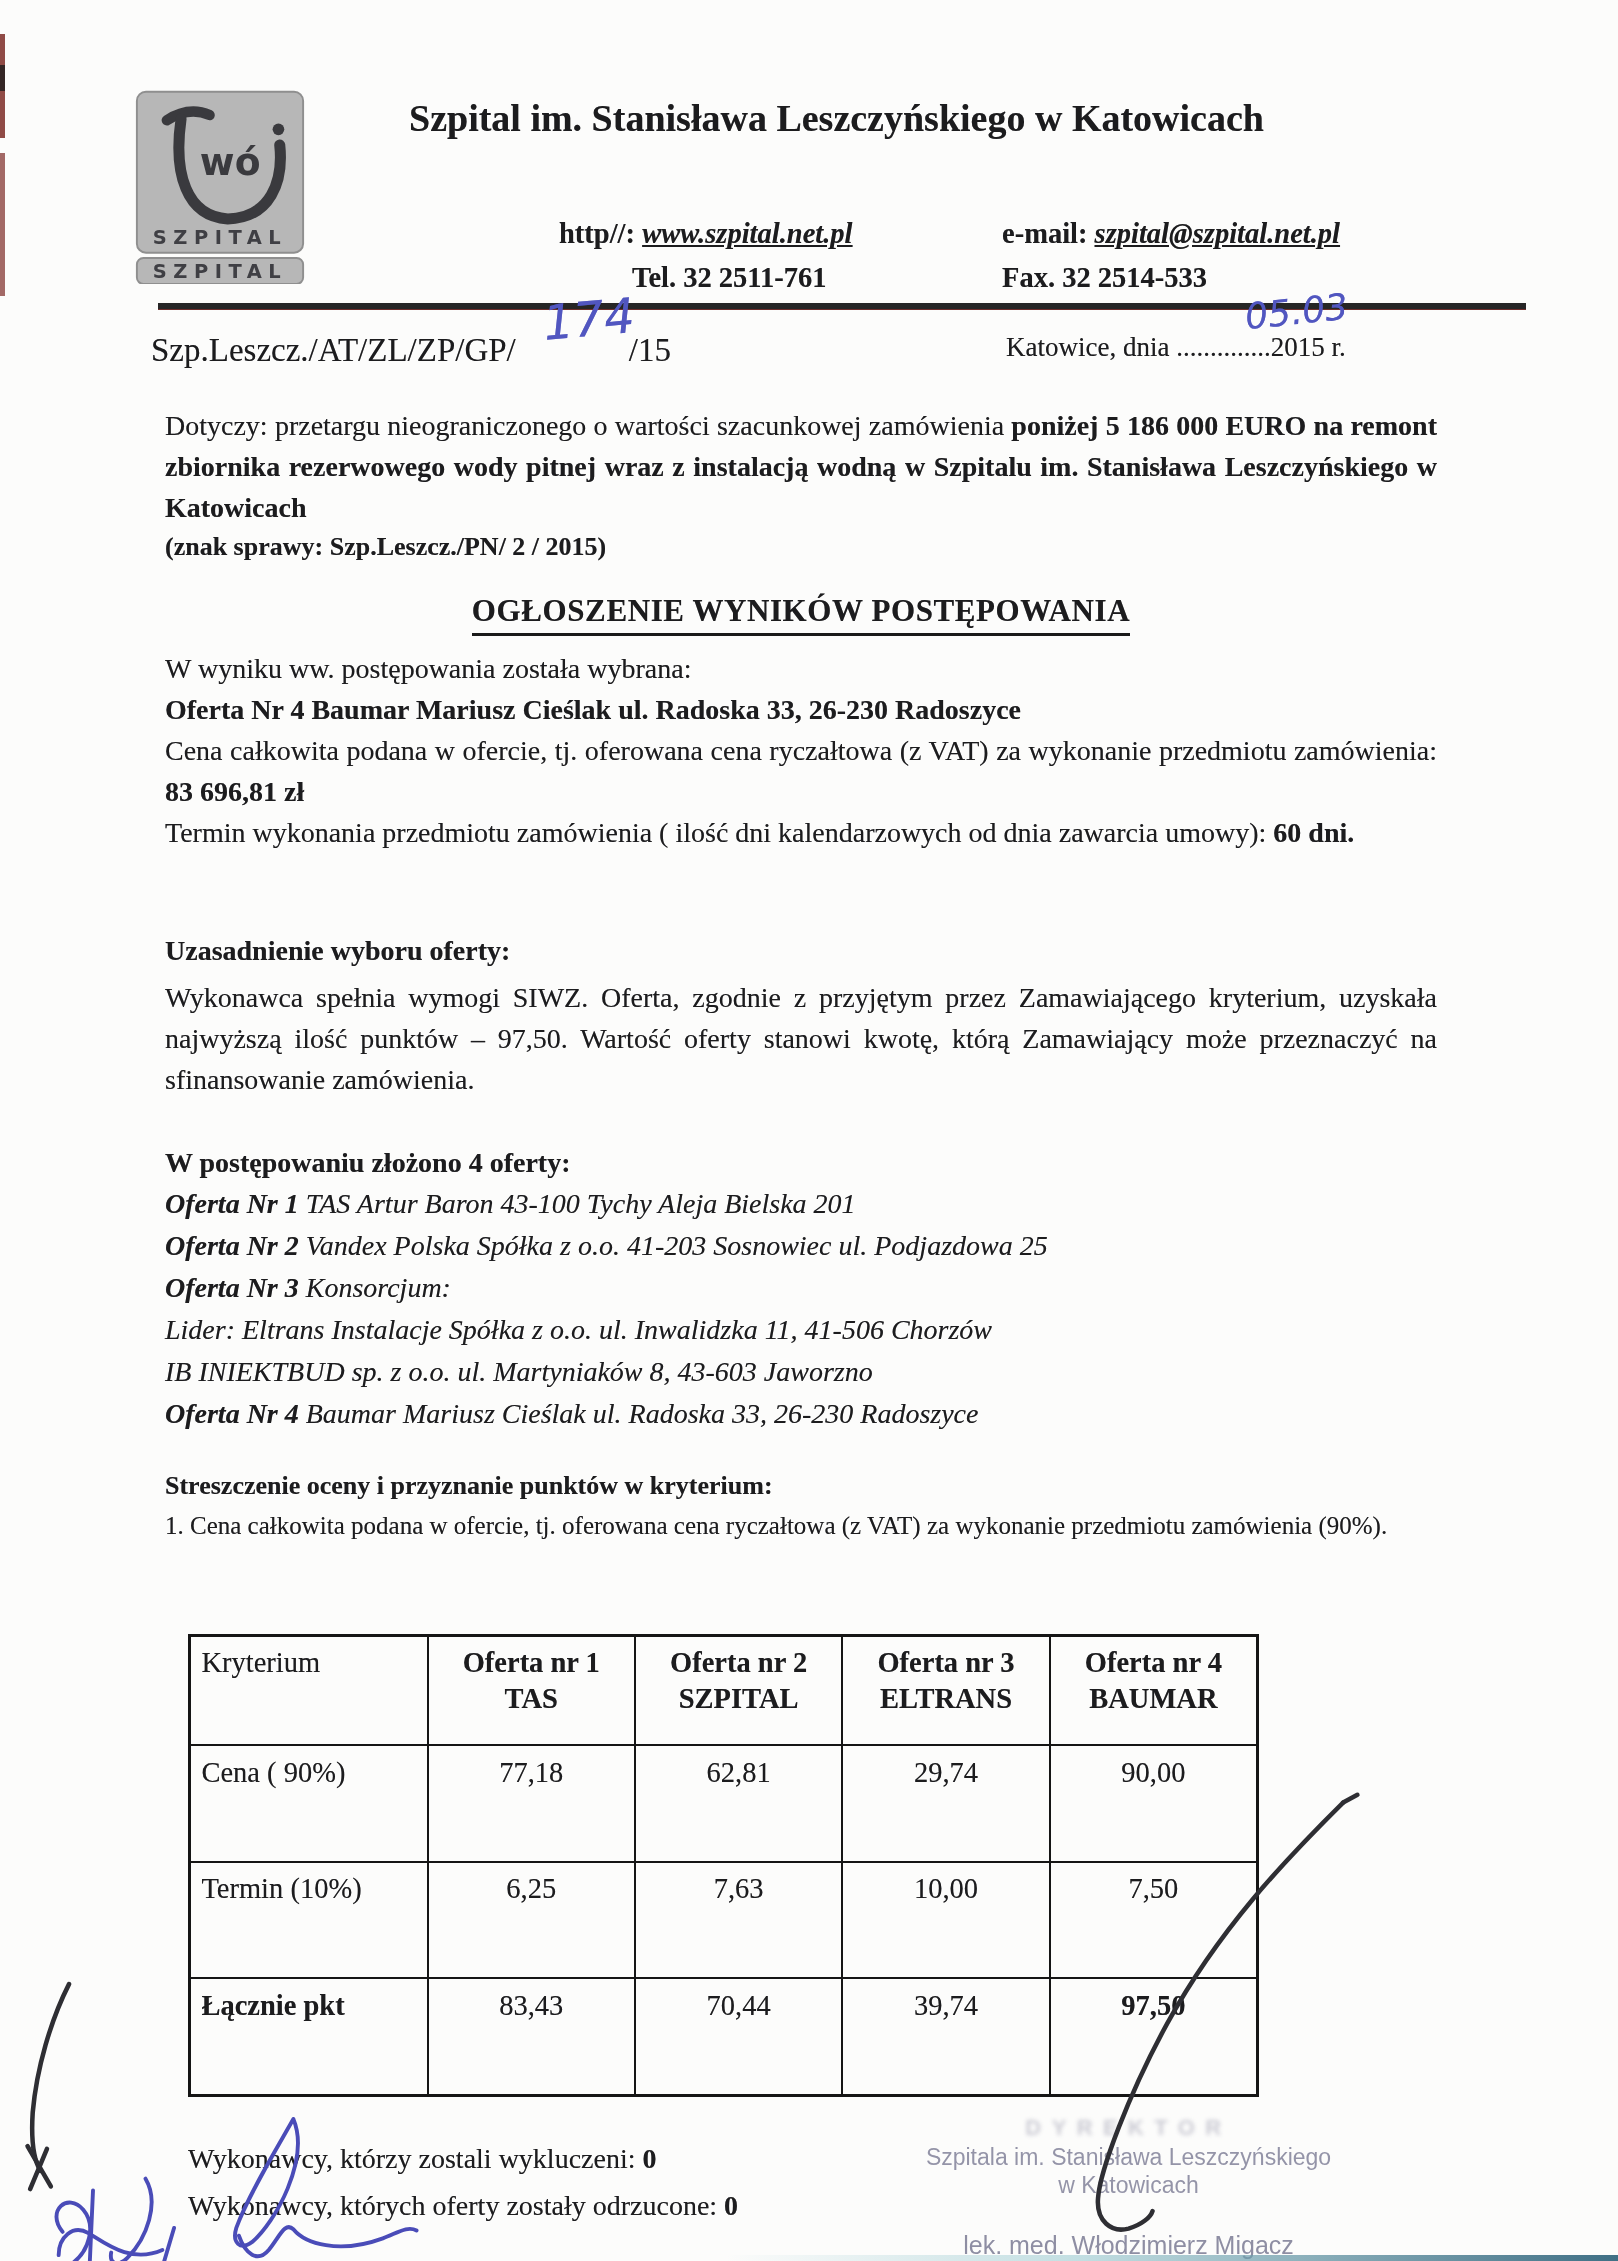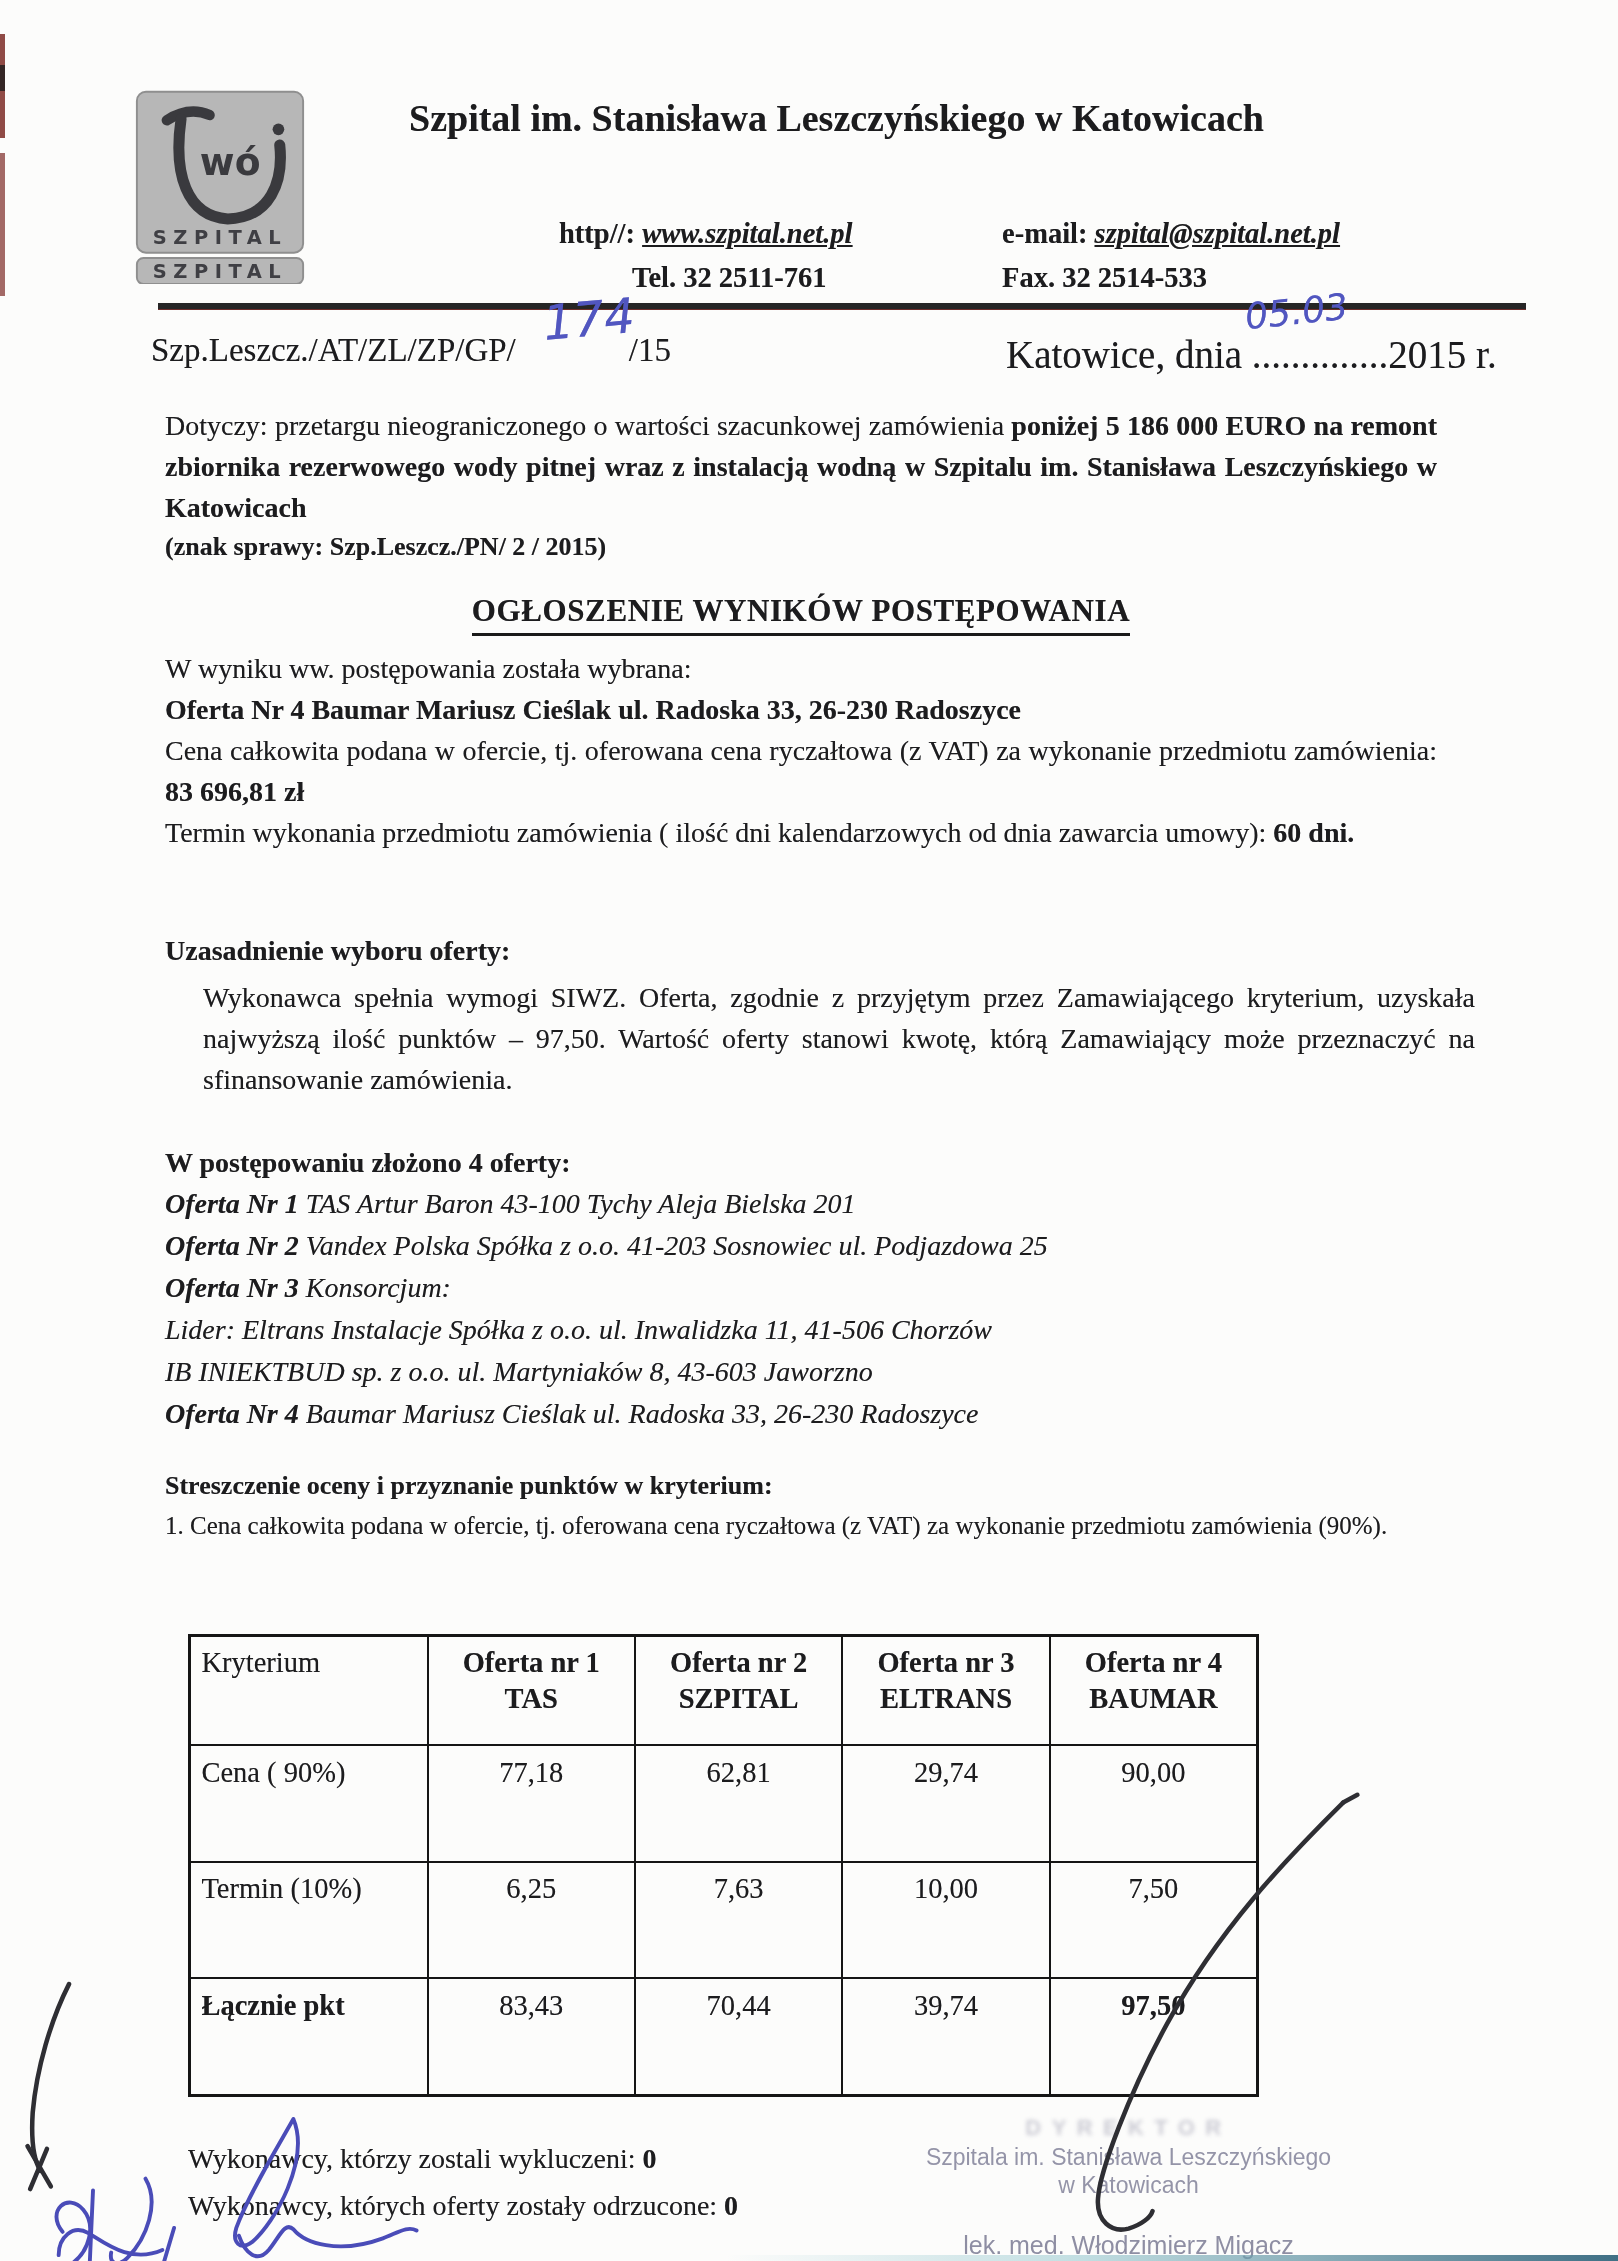--- a/index.html
+++ b/index.html
@@ -19,33 +19,33 @@
   .head-email{top:218px;left:1002px;font-size:28.5px;}
   .lbl{font-weight:bold;}
   .lnk{font-style:italic;font-weight:600;text-decoration:underline;}
   .head-tel{top:262px;left:632px;font-size:28.5px;font-weight:bold;}
   .head-fax{top:262px;left:1002px;font-size:28.5px;font-weight:bold;}
   .rule{top:303px;left:158px;width:1368px;height:5.8px;background:#262626;border-bottom:1.3px solid #6e2d2a;}
 
   
   .ref-left{top:332px;left:151px;font-size:33px;text-align:center;}
   .ref-gap{display:inline-block;width:113px;}
-  .ref-right{top:332px;left:1006px;font-size:39px;}
+  .ref-right{top:332px;left:1006px;font-size:27px;}
   .hw{font-family:"DejaVu Sans",sans-serif;font-style:italic;color:#5156c0;text-shadow:0 0 0.6px rgba(81,86,192,.6);}
   .hw-num{top:291px;left:543px;font-size:48px;transform:rotate(-5deg);}
   .hw-date{top:291px;left:1245px;font-size:36px;transform:rotate(-6deg);}
 
   
   .subject{top:405px;left:165px;width:1272px;font-size:28px;line-height:41px;}
   .case-ref{top:532px;left:165px;font-size:26px;font-weight:bold;}
   .ann-title{top:593px;left:165px;width:1272px;}
   .ann-title span{font-size:31px;font-weight:bold;border-bottom:3.9px solid #1a1a1a;padding-bottom:5.2px;letter-spacing:0.6px;}
   .result{top:648px;left:165px;width:1272px;font-size:28px;line-height:41px;}
   .just-head{top:935px;left:165px;font-size:28px;font-weight:bold;}
-  .just-body{top:977px;left:165px;width:1272px;font-size:28px;line-height:41px;margin-left:38px;}
+  .just-body{top:977px;left:165px;width:1272px;font-size:28px;line-height:41px;}
   .offers-head{top:1147px;left:165px;font-size:28px;font-weight:bold;}
   .offers-list{top:1188px;left:165px;width:1290px;font-size:28px;}
   .offers-list .line{height:42px;font-style:italic;}
   .crit-head{top:1471px;left:165px;font-size:26px;font-weight:bold;}
   .crit-items{top:1508px;left:165px;width:1303px;font-size:25px;line-height:36px;}
 
   
   .tbl{top:1634px;left:188px;border-collapse:collapse;table-layout:fixed;}
   .tbl th,.tbl td{border:2.6px solid #151515;vertical-align:top;font-weight:normal;
                   font-size:28.5px;padding:10.4px 5.2px 0 5.2px;}

